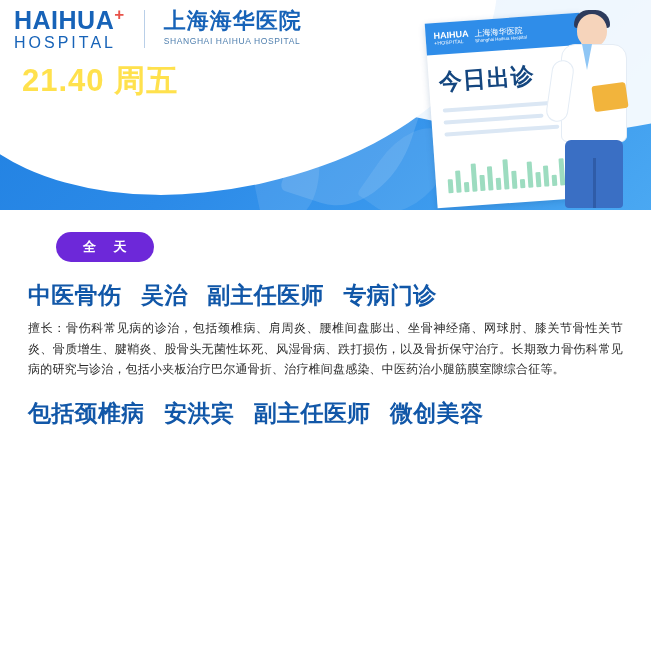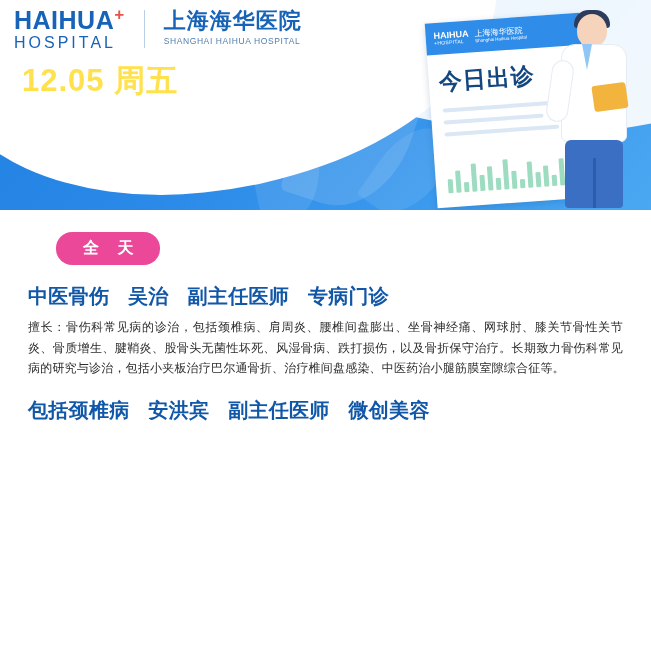--- a/index.html
+++ b/index.html
@@ -234,33 +234,33 @@
   }
 
   
   .content {
     position: relative;
     padding: 22px 28px 0 28px;
     background: #ffffff;
   }
   .period-badge {
     display: inline-block;
-    background: #ec4899;
+    background: #6d28d9;
     color: #ffffff;
-    font-size: 16px;
+    font-size: 13px;
     font-weight: bold;
     letter-spacing: 7px;
     padding: 6px 20px 6px 27px;
     border-radius: 16px;
     margin-left: 28px;
   }
   .entry { margin-top: 18px; }
   .entry-head {
     color: #1157a8;
-    font-size: 20px;
+    font-size: 23px;
     font-weight: bold;
     letter-spacing: 0.3px;
     margin-bottom: 7px;
   }
   .entry-head span { margin-right: 13px; }
   .entry-head span:last-child { margin-right: 0; }
   .entry-body {
     color: #2b2b2b;
     font-size: 12px;
     line-height: 1.72;
@@ -286,21 +286,21 @@
         <div class="logo-hospital">HOSPITAL</div>
       </div>
       <div class="logo-divider"></div>
       <div class="logo-right">
         <div class="logo-cn">上海海华医院</div>
         <div class="logo-en">SHANGHAI HAIHUA HOSPITAL</div>
       </div>
     </div>
 
     <div class="hdr-title">
-      <div class="hdr-date">12.05 周五</div>
+      <div class="hdr-date">21.40 周五</div>
       <div class="hdr-sub">专家、专科/专病出诊信息</div>
     </div>
 
     <div class="illus">
       <div class="paper">
         <div class="paper-band">
           <div class="paper-logo">
             <span>HAIHUA</span>
             <span class="pl-sm">+HOSPITAL</span>
           </div>

